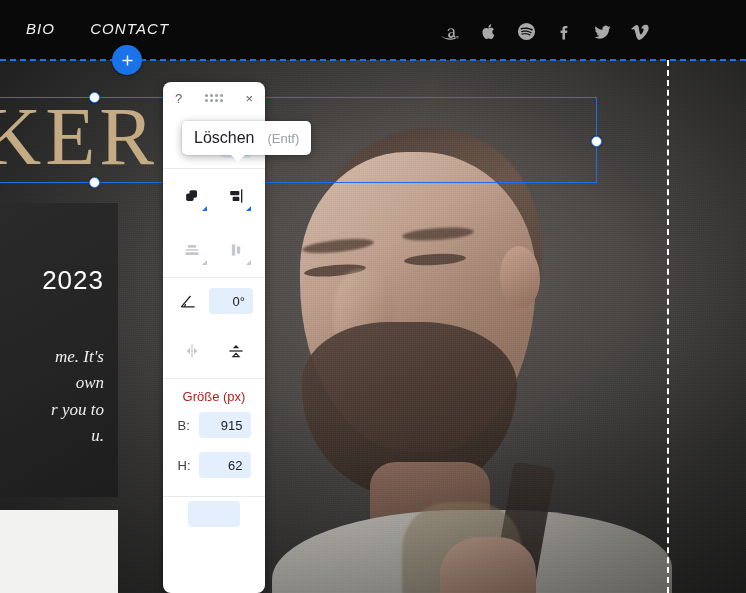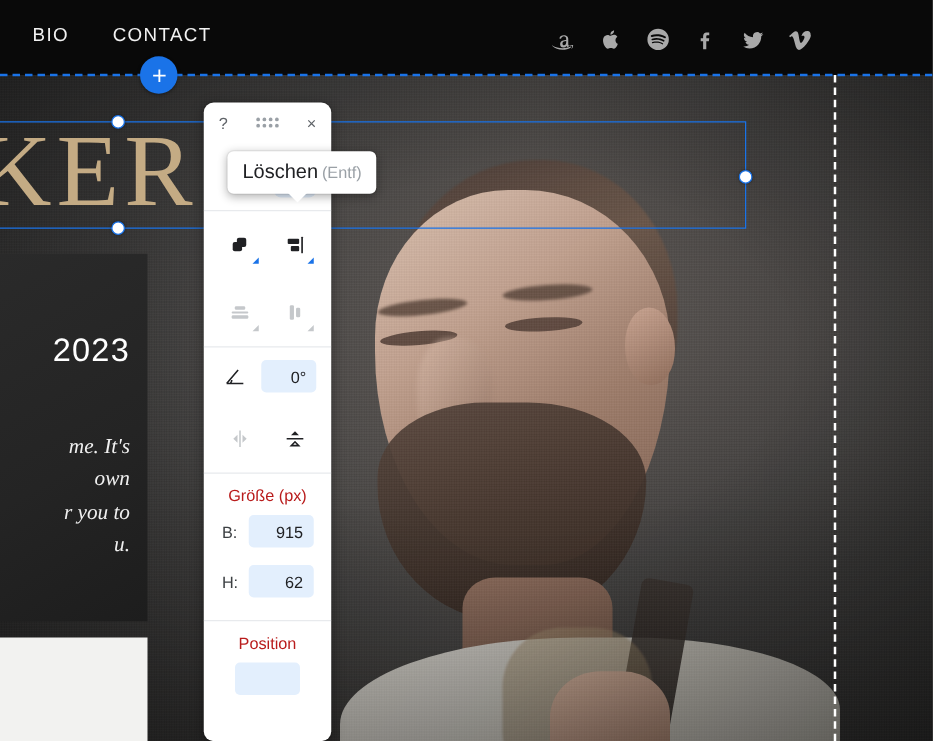--- a/index.html
+++ b/index.html
@@ -17,21 +17,21 @@
   .topbar {
     position: absolute; left: 0; top: 0; width: 746px; height: 60px;
     background: #090909;
   }
   .nav {
     position: absolute; left: 26px; top: 20px;
     display: flex; gap: 35px;
   }
   .nav a {
     color: #f2f2f2; font-size: 15px; letter-spacing: 1.1px;
-    text-decoration: none; font-family: "Liberation Sans", sans-serif;
+    text-decoration: none; font-family: "Liberation Sans", sans-serif; font-style: italic;
   }
   .social {
     position: absolute; right: 95px; top: 20px;
     display: flex; gap: 17px; align-items: center;
   }
   .social .ic { width: 21px; height: 23px; display: block; fill: #a9a9a9; }
 
   
   .hero {
     position: absolute; left: 0; top: 60px; width: 746px; height: 533px;
@@ -222,21 +222,21 @@
   .dim-row .lbl { color: #3c4043; font-size: 13px; width: 14px; }
   .field.dim { width: 52px; text-align: right; }
 
   
   .tooltip {
     position: absolute; left: 182px; top: 121px;
     background: #fff; border-radius: 5px; padding: 8px 12px;
     box-shadow: 0 2px 8px rgba(0,0,0,.30), 0 0 0 1px rgba(0,0,0,.05);
     white-space: nowrap; font-size: 16px; color: #202124;
   }
-  .tooltip .sc { color: #9aa0a6; font-size: 13px; margin-left: 3px; }
+  .tooltip .sc { color: #9aa0a6; font-size: 13px; margin-left: 13px; }
   .tooltip:after {
     content: ""; position: absolute; left: 48px; bottom: -7px;
     border-left: 8px solid transparent; border-right: 8px solid transparent;
     border-top: 8px solid #fff;
   }
 </style>
 </head>
 <body>
 
 <div id="root">
@@ -439,21 +439,20 @@
       <span class="lbl">B:</span>
       <span class="field dim">915</span>
     </div>
     <div class="dim-row" style="padding-top:10px;">
       <span class="lbl">H:</span>
       <span class="field dim">62</span>
     </div>
 
     <div class="tb-sep" style="margin-top:14px;"></div>
 
-    <div class="sec-label">Position</div>
     <div class="dim-row">
       <span class="field dim"></span>
     </div>
 
   </div>
 
   <div class="tooltip">
     <span>Löschen</span><span class="sc">(Entf)</span>
   </div>
 

